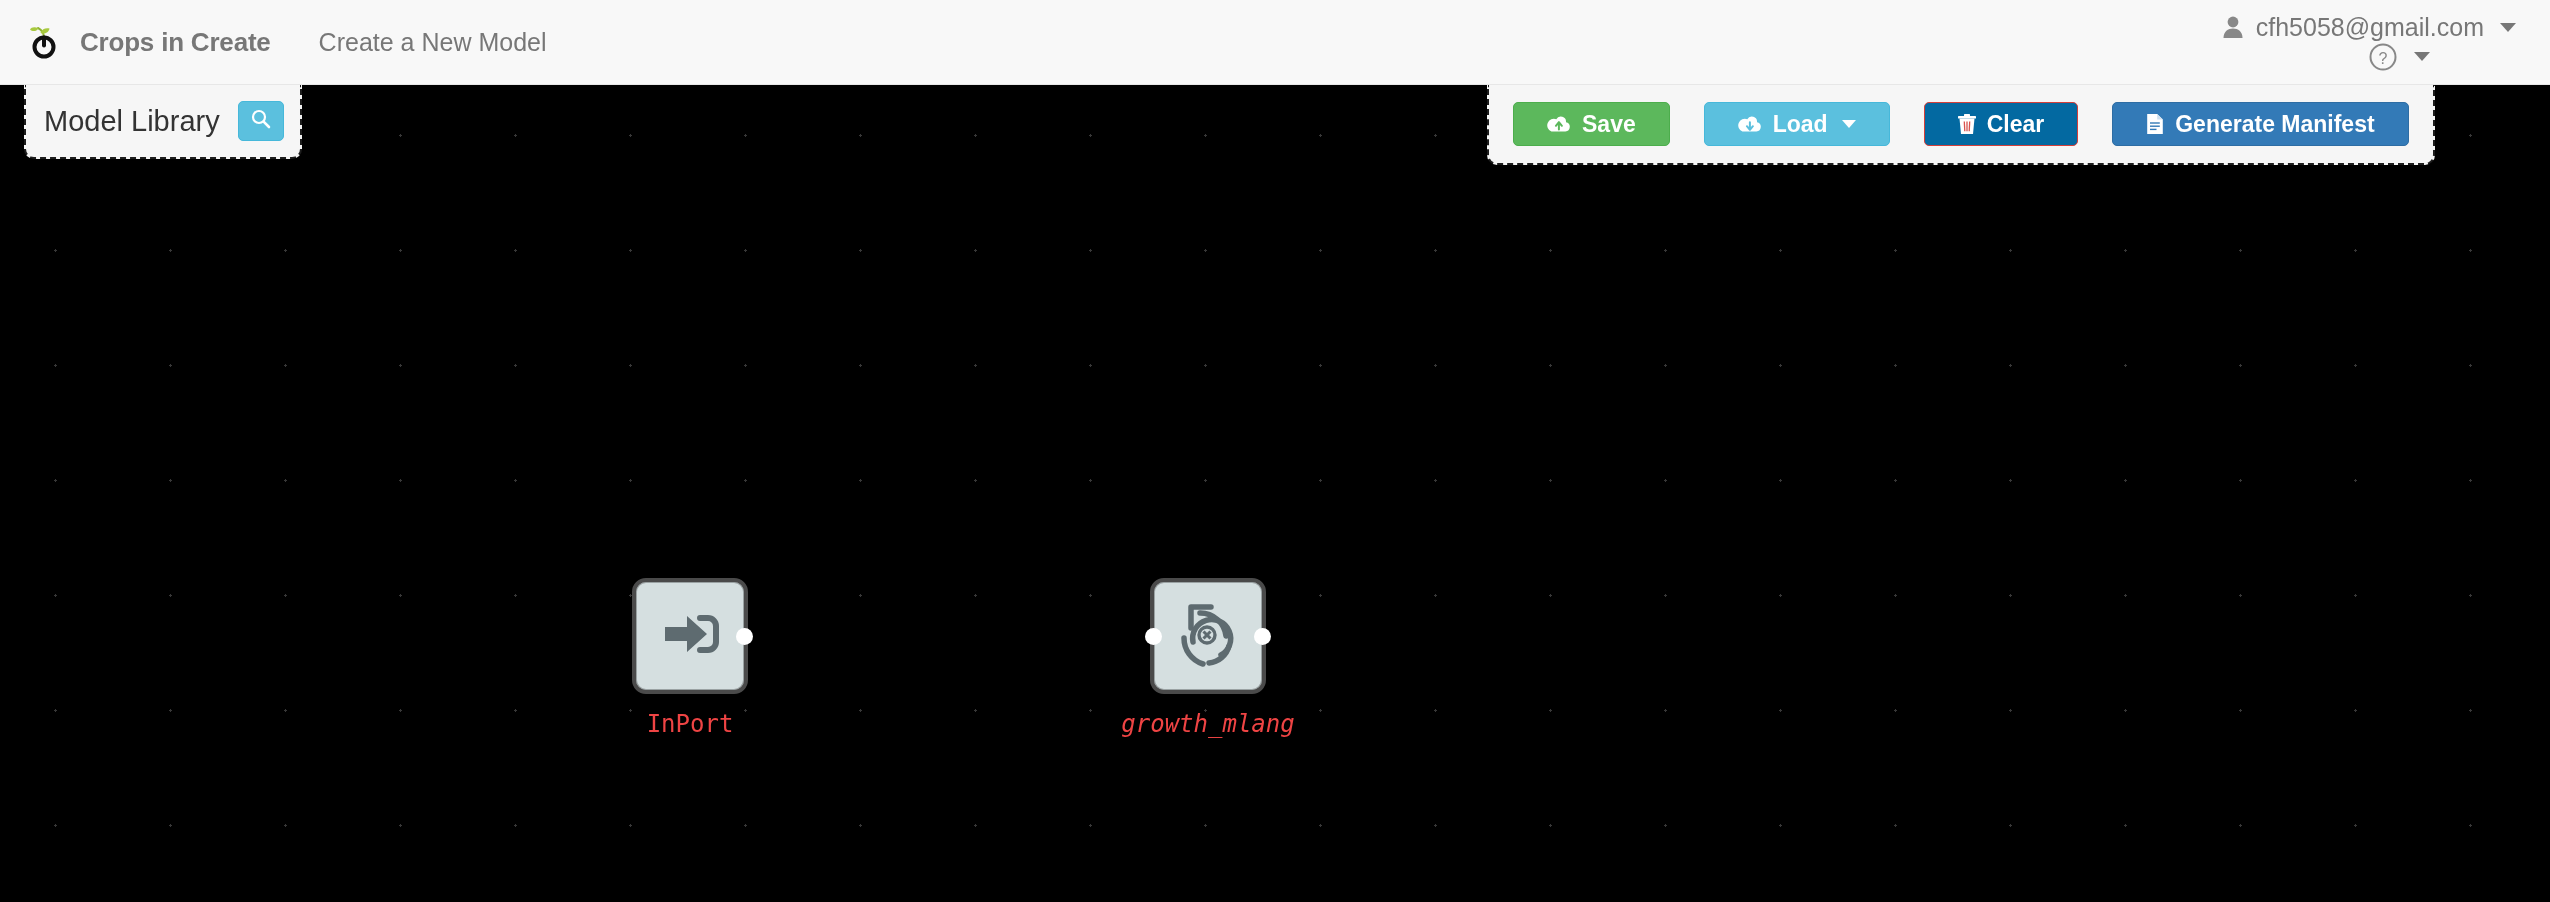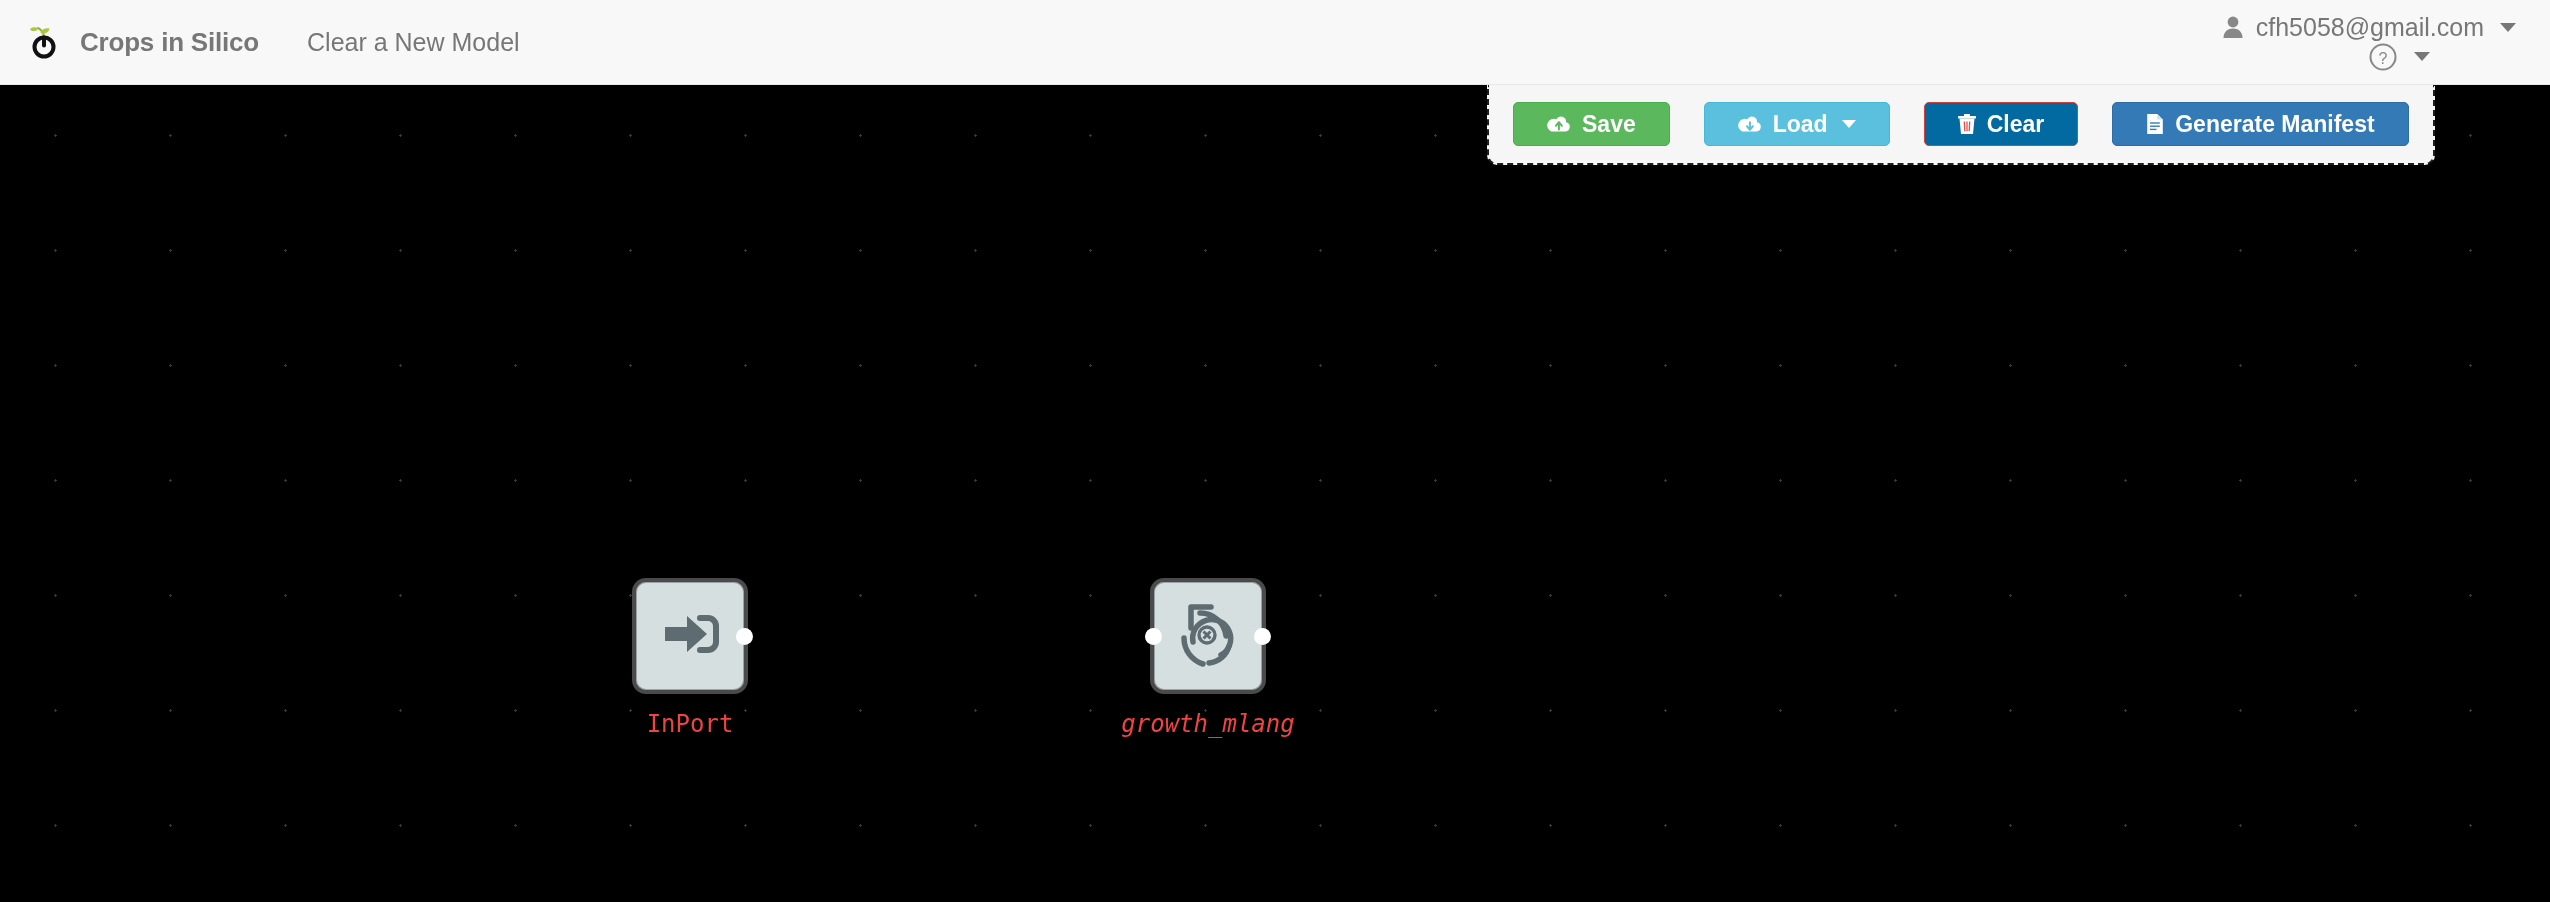--- a/index.html
+++ b/index.html
@@ -280,22 +280,22 @@
         <svg width="40" height="40" viewBox="0 0 40 40">
 
           <path d="M20 16 C20 12 18 8 14 6" stroke="#8fb432" stroke-width="2" fill="none" stroke-linecap="round"></path>
           <path d="M14.5 6.5 C11 4.5 7.5 5 6 7.5 C8.5 10 12.5 9.5 14.5 6.5 Z" fill="#a8c93f"></path>
           <path d="M16.5 10.5 C18 7 22 5.5 25.5 6.5 C25 10 21 12.5 17.5 11.5 Z" fill="#a8c93f"></path>
 
           <circle cx="20" cy="25" r="9.5" fill="none" stroke="#111111" stroke-width="4"></circle>
           <rect x="18" y="13.5" width="4" height="12" rx="2" fill="#111111"></rect>
         </svg>
       </span>
-      <span class="brand-name">Crops in Silico</span>
-      <span class="nav-page-link">Clear a New Model</span>
+      <span class="brand-name">Crops in Create</span>
+      <span class="nav-page-link">Create a New Model</span>
     </div>
 
     <div class="navbar-right">
       <div class="nav-user">
         <span class="user-icon">
           <svg width="22" height="24" viewBox="0 0 22 24">
             <circle cx="11" cy="7" r="5.4" fill="#888888"></circle>
             <path d="M1.5 23 C1.5 16.5 6 13.5 11 13.5 C16 13.5 20.5 16.5 20.5 23 Z" fill="#888888"></path>
           </svg>
         </span>
@@ -308,20 +308,31 @@
           <svg width="30" height="30" viewBox="0 0 30 30">
             <circle cx="15" cy="15" r="12.5" fill="none" stroke="#888888" stroke-width="2"></circle>
             <text x="15" y="21.5" text-anchor="middle" font-family="Liberation Sans, sans-serif" font-size="16" fill="#888888">?</text>
           </svg>
         </span>
         <span class="caret"></span>
       </div>
     </div>
   </div>
 
+  <div class="float-panel model-library-panel">
+    <span class="model-library-label">Model Library</span>
+    <span class="search-btn">
+      <span>
+        <svg width="22" height="22" viewBox="0 0 22 22">
+          <circle cx="9" cy="9" r="6" fill="none" stroke="#ffffff" stroke-width="2.2"></circle>
+          <line x1="13.6" y1="13.6" x2="19" y2="19" stroke="#ffffff" stroke-width="2.6" stroke-linecap="round"></line>
+        </svg>
+      </span>
+    </span>
+  </div>
 
   <div class="float-panel toolbar-panel">
 
     <span class="tb-btn tb-save">
       <span class="tb-ico">
         <svg width="24" height="20" viewBox="0 0 24 20">
           <path d="M19 8.2 A5.2 5.2 0 0 0 9.3 5.2 A4.6 4.6 0 0 0 4.4 17.5 L18.4 17.5 A4.7 4.7 0 0 0 19 8.2 Z" fill="#ffffff"></path>
           <path d="M11.9 15.5 L11.9 9.5 M11.9 8.2 L8.9 11.8 M11.9 8.2 L14.9 11.8" stroke="#5cb85c" stroke-width="2" fill="none" stroke-linecap="round" stroke-linejoin="round"></path>
         </svg>
       </span>

